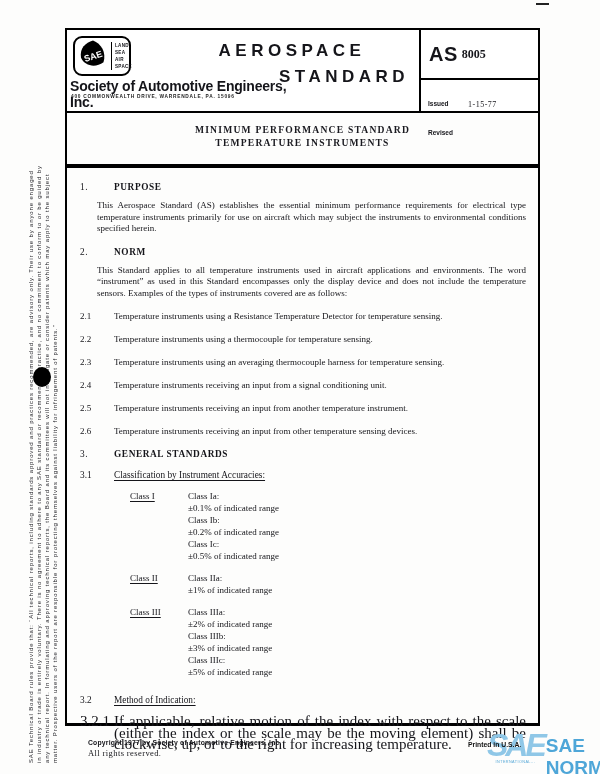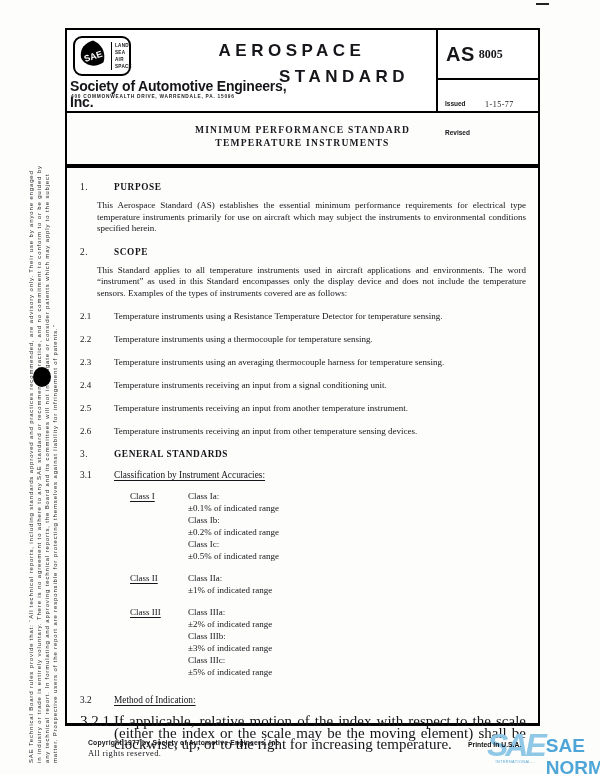--- a/index.html
+++ b/index.html
@@ -22,21 +22,21 @@
   .logo-words{border-left:1.5px solid #000;margin-left:3px;padding-left:3px;
               font-family:"Liberation Sans",sans-serif;font-weight:bold;font-size:4.6px;line-height:7px;letter-spacing:0.3px;}
   .org-name{position:absolute;left:3px;top:48px;width:220px;font-family:"Liberation Sans",sans-serif;
             font-weight:bold;font-size:14px;letter-spacing:-0.2px;}
   .org-address{position:absolute;left:4px;top:64px;font-family:"Liberation Sans",sans-serif;
                font-weight:bold;font-size:4.8px;letter-spacing:0.75px;color:#222;}
   .doc-type-1{position:absolute;left:100px;top:11px;width:250px;text-align:center;
               font-family:"Liberation Sans",sans-serif;font-weight:bold;font-size:17px;letter-spacing:4.5px;}
   .doc-type-2{position:absolute;left:152px;top:37px;width:250px;text-align:center;
               font-family:"Liberation Sans",sans-serif;font-weight:bold;font-size:17px;letter-spacing:4.5px;}
-  .header-right{position:absolute;right:0;top:0;width:102px;height:100%;border-left:2.5px solid #000;box-sizing:border-box;}
+  .header-right{position:absolute;right:0;top:0;width:119px;height:100%;border-left:2.5px solid #000;box-sizing:border-box;}
   .as-line{height:50px;display:flex;align-items:center;padding-left:8px;border-bottom:2px solid #000;box-sizing:border-box;}
   .as-prefix{font-family:"Liberation Sans",sans-serif;font-weight:bold;font-size:20px;letter-spacing:0.5px;}
   .as-num{font-family:"Liberation Serif",serif;font-weight:bold;font-size:12px;margin-left:4px;}
   .issue-row{display:flex;padding:20px 0 0 7px;}
   .issue-lbl{font-family:"Liberation Sans",sans-serif;font-weight:bold;font-size:6.5px;width:40px;}
   .issue-val{font-size:8px;letter-spacing:0.5px;}
 
   
   .title-box{position:absolute;left:65px;top:113px;width:475px;height:55px;box-sizing:border-box;
              border-left:2.5px solid #000;border-right:2.5px solid #000;border-bottom:4px solid #000;
@@ -138,21 +138,21 @@
   <div class="body-box">
 
     <div class="sec-head">
       <span class="sec-num">1.</span>
       <span>PURPOSE</span>
     </div>
     <div class="para">This Aerospace Standard (AS) establishes the essential minimum performance requirements for electrical type temperature instruments primarily for use on aircraft which may subject the instruments to environmental conditions specified herein.</div>
 
     <div class="sec-head">
       <span class="sec-num">2.</span>
-      <span>SCOPE</span>
+      <span>NORM</span>
     </div>
     <div class="para">This Standard applies to all temperature instruments used in aircraft applications and environments. The word “instrument” as used in this Standard encompasses only the display device and does not include the temperature sensors.  Examples of the types of instruments covered are as follows:</div>
 
     <div class="item">
       <span class="sec-num">2.1</span>
       <span>Temperature instruments using a Resistance Temperature Detector for temperature sensing.</span>
     </div>
     <div class="item">
       <span class="sec-num">2.2</span>
       <span>Temperature instruments using a thermocouple for temperature sensing.</span>

